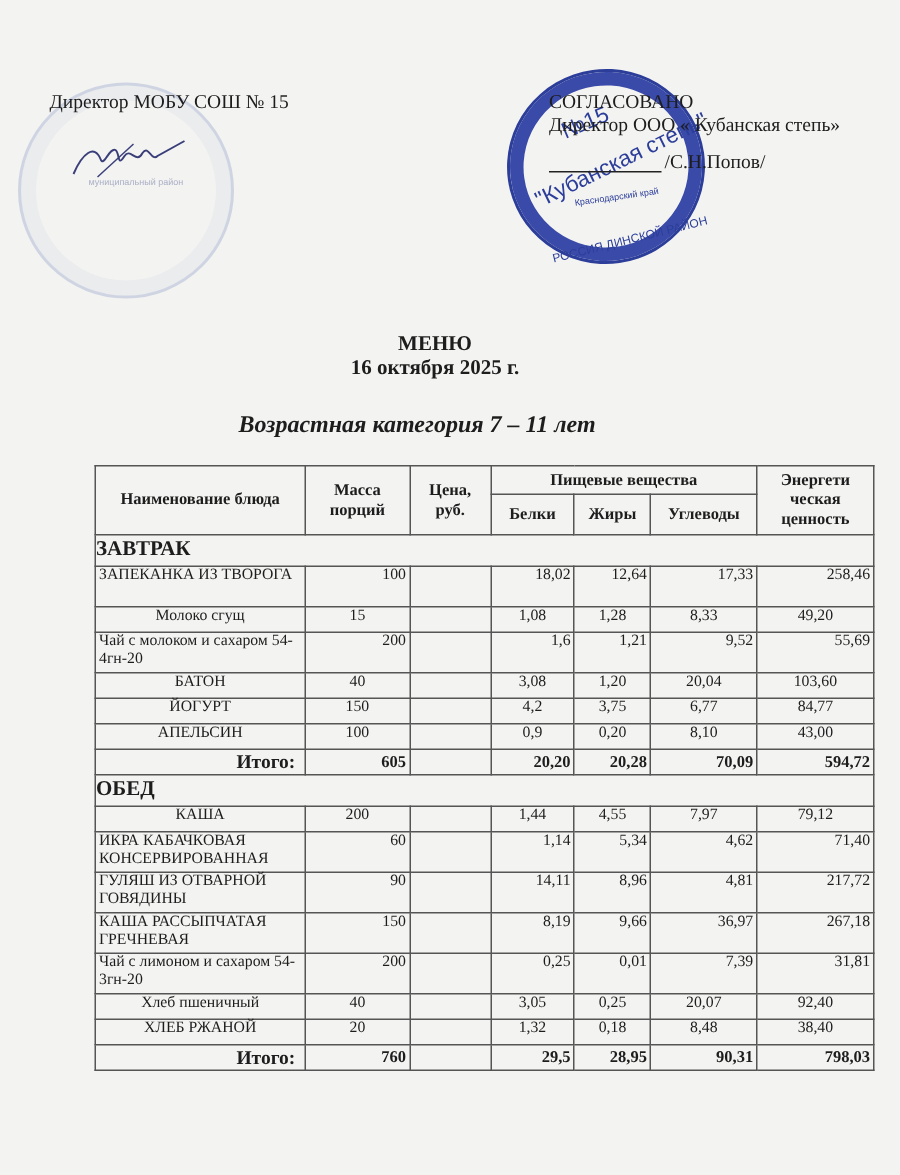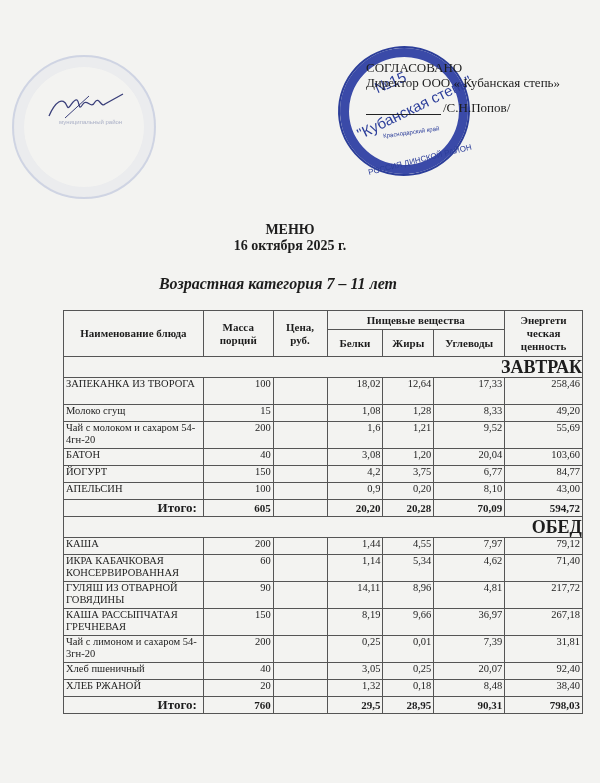--- a/index.html
+++ b/index.html
@@ -53,40 +53,41 @@
   .t2 { top: 238px; }
   .subtitle { position: absolute; left: 0; width: 556px; top: 275px; text-align: center; font-weight: bold; font-style: italic; font-size: 16px; }
   table {
     position: absolute; left: 63px; top: 310px; width: 520px;
     border-collapse: collapse; font-size: 10.5px; line-height: 12px;
   }
   td, th { border: 1px solid #555; padding: 0 2px; vertical-align: top; }
   th { font-weight: bold; text-align: center; vertical-align: middle; font-size: 11px; line-height: 13px; }
   td.num { text-align: right; }
   td.name { text-align: left; }
-  tr.section td { text-align: right; font-weight: bold; font-size: 18px; line-height: 18px; padding: 1px 0; }
+  tr.section td { text-align: left; font-weight: bold; font-size: 14px; line-height: 18px; padding: 1px 0; }
   tr.total td { font-weight: bold; font-size: 11px; line-height: 16px; }
   tr.total td.label { text-align: right; font-size: 13px; padding-right: 6px; }
-  tr.r1 td { height: 16px; }
+  tr.r1 td { height: 16px; text-align: center; }
   tr.r2 td { height: 26px; }
 </style>
 </head>
 <body>
 
 <div class="stamp stamp-left">
   <div class="stxt">муниципальный район</div>
 </div>
 <div class="stamp stamp-right">
   <div class="num">№15</div>
   <div class="name">"Кубанская степь"</div>
   <div class="small">Краснодарский край</div>
   <div class="ring">РОССИЯ ДИНСКОЙ РАЙОН</div>
 </div>
 
 <div class="approve">
+  <div>Директор МОБУ СОШ № 15</div>
 </div>
 
 <svg class="signature" viewBox="0 0 80 28">
   <path d="M4 24 C10 10, 18 4, 22 14 C24 20, 28 6, 32 8 C35 10, 33 20, 38 12 C42 6, 46 18, 50 10 C54 4, 56 16, 60 12 L78 2" fill="none" stroke="#3a3f7a" stroke-width="1.3"></path>
   <path d="M20 26 L44 4" fill="none" stroke="#3a3f7a" stroke-width="1"></path>
 </svg>
 
 <div class="agree">
   <div>СОГЛАСОВАНО</div>
   <div>Директор ООО « Кубанская степь»</div>

